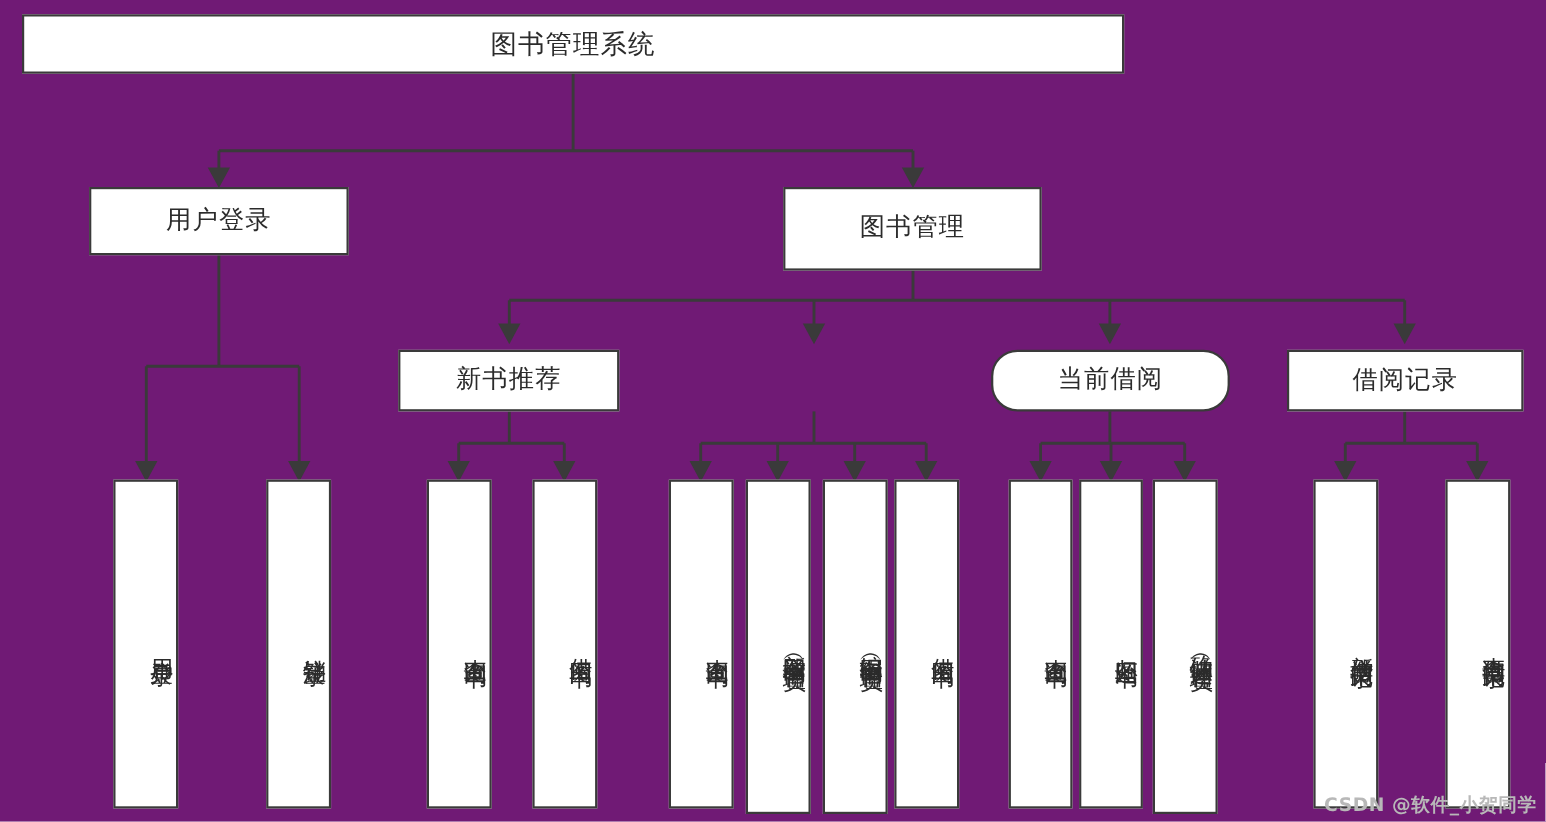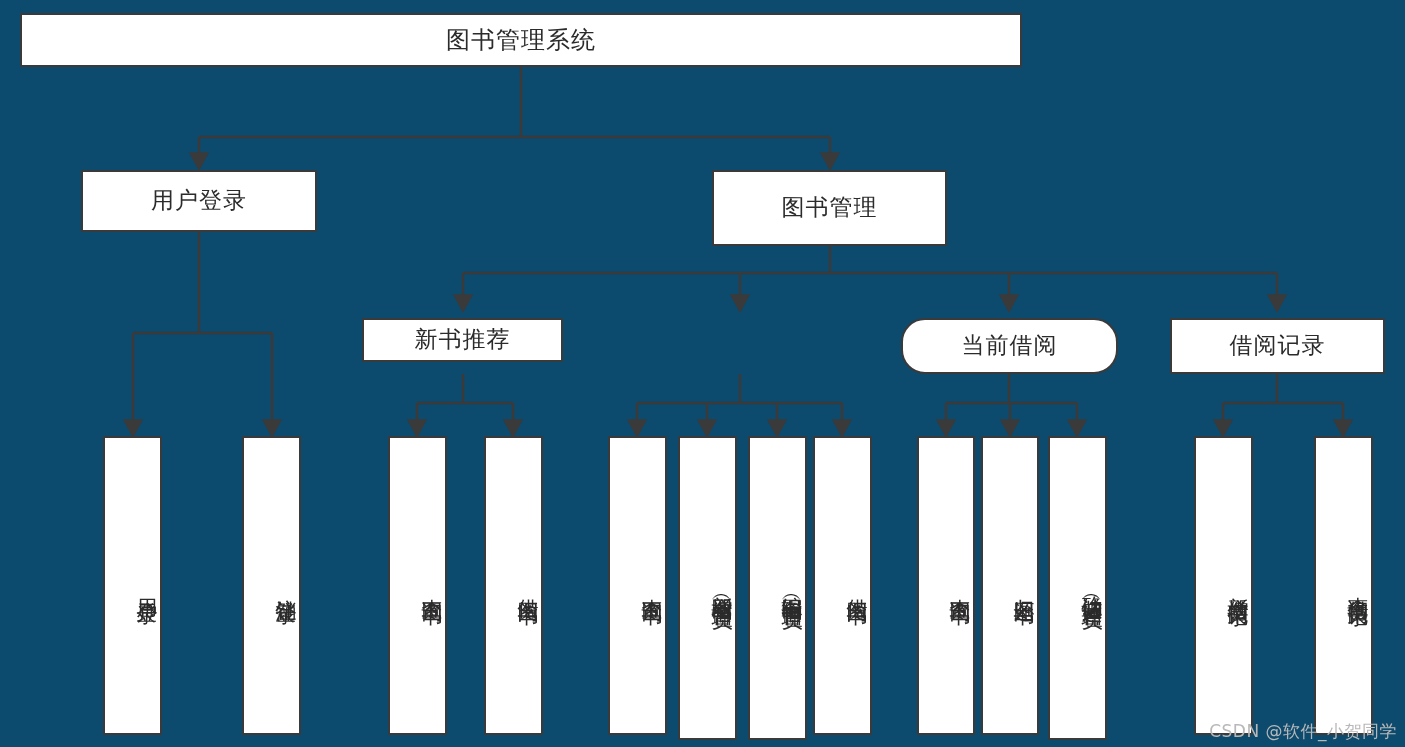--- a/index.html
+++ b/index.html
@@ -8,21 +8,21 @@
     padding: 0;
     background: #ffffff;
   }
   body {
     font-family: "DejaVu Sans", "Liberation Sans", sans-serif;
   }
   #diagram-root {
     position: relative;
     width: 1405px;
     height: 747px;
-    background: #0c4a6e;
+    background: #701a75;
     overflow: hidden;
   }
   #connector-layer {
     position: absolute;
     left: 0;
     top: 0;
     width: 1405px;
     height: 747px;
     pointer-events: none;
   }
@@ -66,20 +66,21 @@
   }
   #watermark {
     position: absolute;
     right: 8px;
     bottom: 4px;
     font-size: 17px;
     color: #b8b8b8;
     letter-spacing: 0.5px;
     z-index: 5;
     white-space: nowrap;
+    font-weight: bold;
   }
 </style>
 </head>
 <body>
 
 <div id="diagram-root">
 
   <svg id="connector-layer" viewBox="0 0 1405 747" width="1405" height="747" xmlns="http://www.w3.org/2000/svg">
     <defs>
       <marker id="arrowhead" markerWidth="9" markerHeight="9" refX="3.2" refY="4.5" orient="auto" markerUnits="strokeWidth">
@@ -147,21 +148,21 @@
   </div>
 
   <div class="node horizontal" style="left:81px; top:170px; width:236px; height:62px;">
     <span class="node-label">用户登录</span>
   </div>
 
   <div class="node horizontal" style="left:712px; top:170px; width:235px; height:76px;">
     <span class="node-label">图书管理</span>
   </div>
 
-  <div class="node horizontal" style="left:362px; top:318px; width:201px; height:44px;">
+  <div class="node horizontal" style="left:362px; top:318px; width:201px; height:56px;">
     <span class="node-label">新书推荐</span>
   </div>
 
 
   <div class="node horizontal" style="left:901px; top:318px; width:217px; height:56px;border-radius:24px;">
     <span class="node-label">当前借阅</span>
   </div>
 
   <div class="node horizontal" style="left:1170px; top:318px; width:215px; height:56px;font-family:Liberation Serif, serif;">
     <span class="node-label">借阅记录</span>

